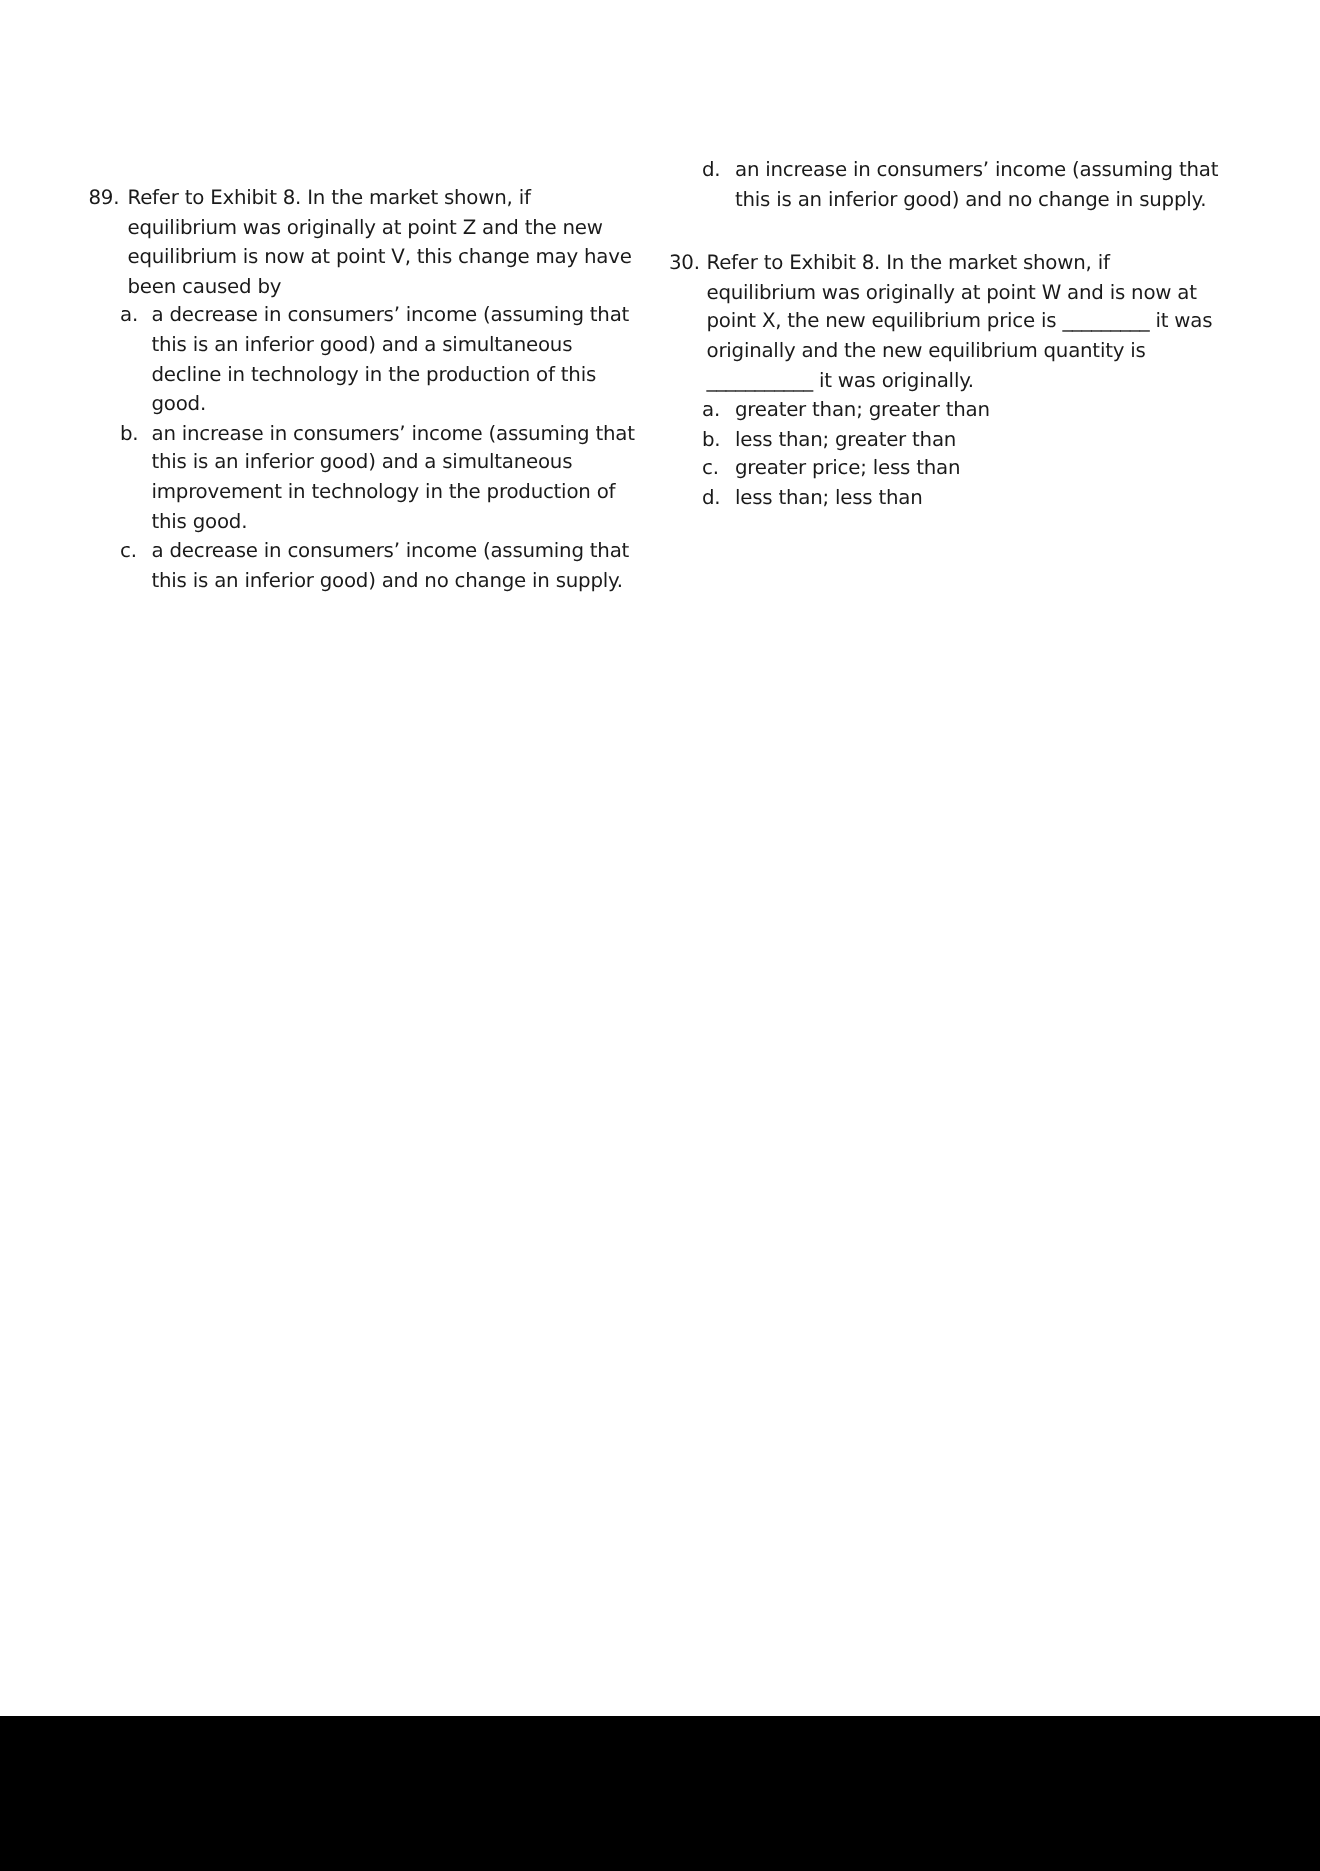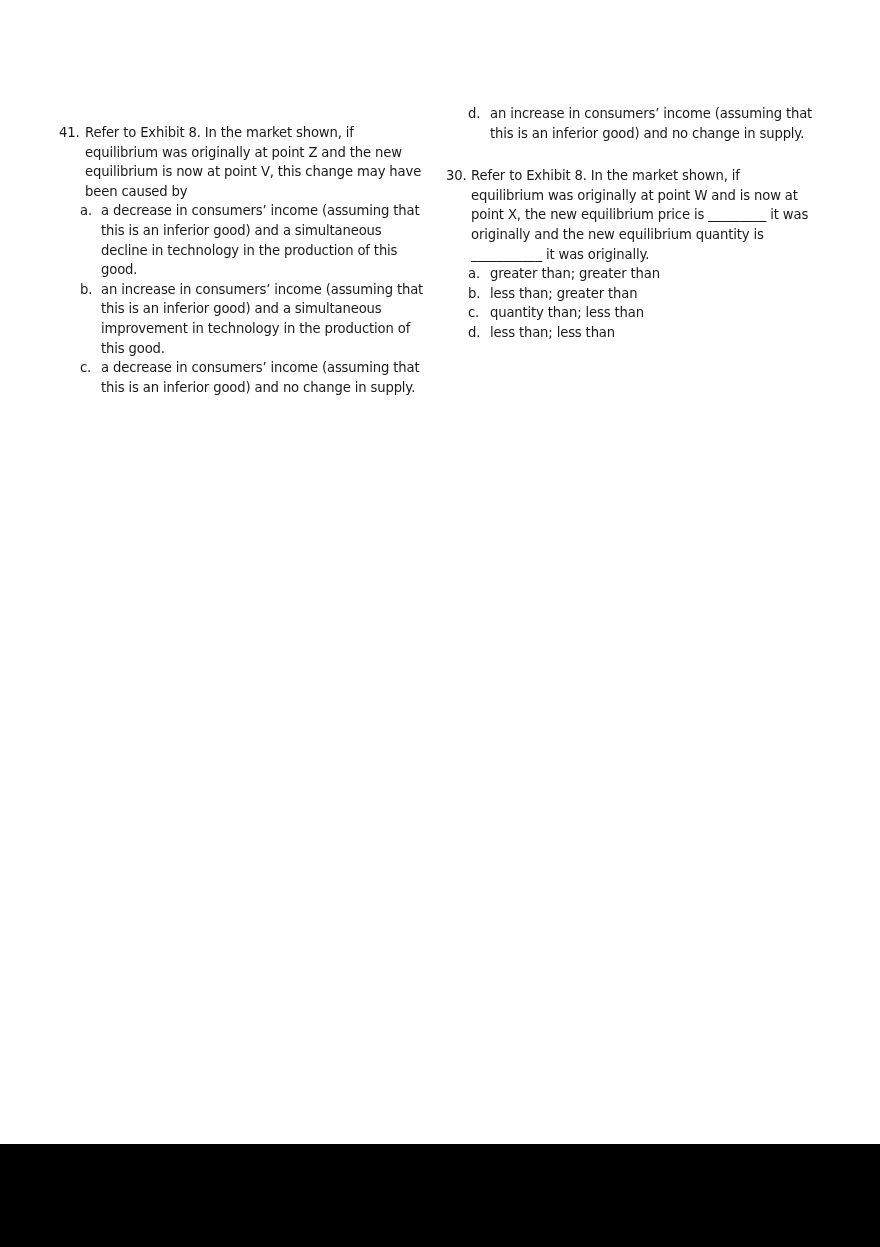--- a/index.html
+++ b/index.html
@@ -66,21 +66,21 @@
     .col-right .opt-letter { left: 22px; }
     .continued { margin-bottom: 23px; }
   </style>
 </head>
 <body>
 
 <div class="page">
 
   <div class="col col-left">
     <div class="question">
-      <span class="q-num">41.</span>
+      <span class="q-num">89.</span>
       <div class="q-stem">Refer to Exhibit 8. In the market shown, if equilibrium was originally at point Z and the new equilibrium is now at point V, this change may have been caused by</div>
     </div>
     <ul class="options">
       <li class="option">
         <span class="opt-letter">a.</span>
         <span class="opt-text">a decrease in consumers’ income (assuming that this is an inferior good) and a simultaneous decline in technology in the production of this good.</span>
       </li>
       <li class="option">
         <span class="opt-letter">b.</span>
         <span class="opt-text">an increase in consumers’ income (assuming that this is an inferior good) and a simultaneous improvement in technology in the production of this good.</span>
@@ -108,21 +108,21 @@
       <li class="option">
         <span class="opt-letter">a.</span>
         <span class="opt-text">greater than; greater than</span>
       </li>
       <li class="option">
         <span class="opt-letter">b.</span>
         <span class="opt-text">less than; greater than</span>
       </li>
       <li class="option">
         <span class="opt-letter">c.</span>
-        <span class="opt-text">quantity than; less than</span>
+        <span class="opt-text">greater price; less than</span>
       </li>
       <li class="option">
         <span class="opt-letter">d.</span>
         <span class="opt-text">less than; less than</span>
       </li>
     </ul>
   </div>
 </div>
 
 <div class="black-band"></div>

